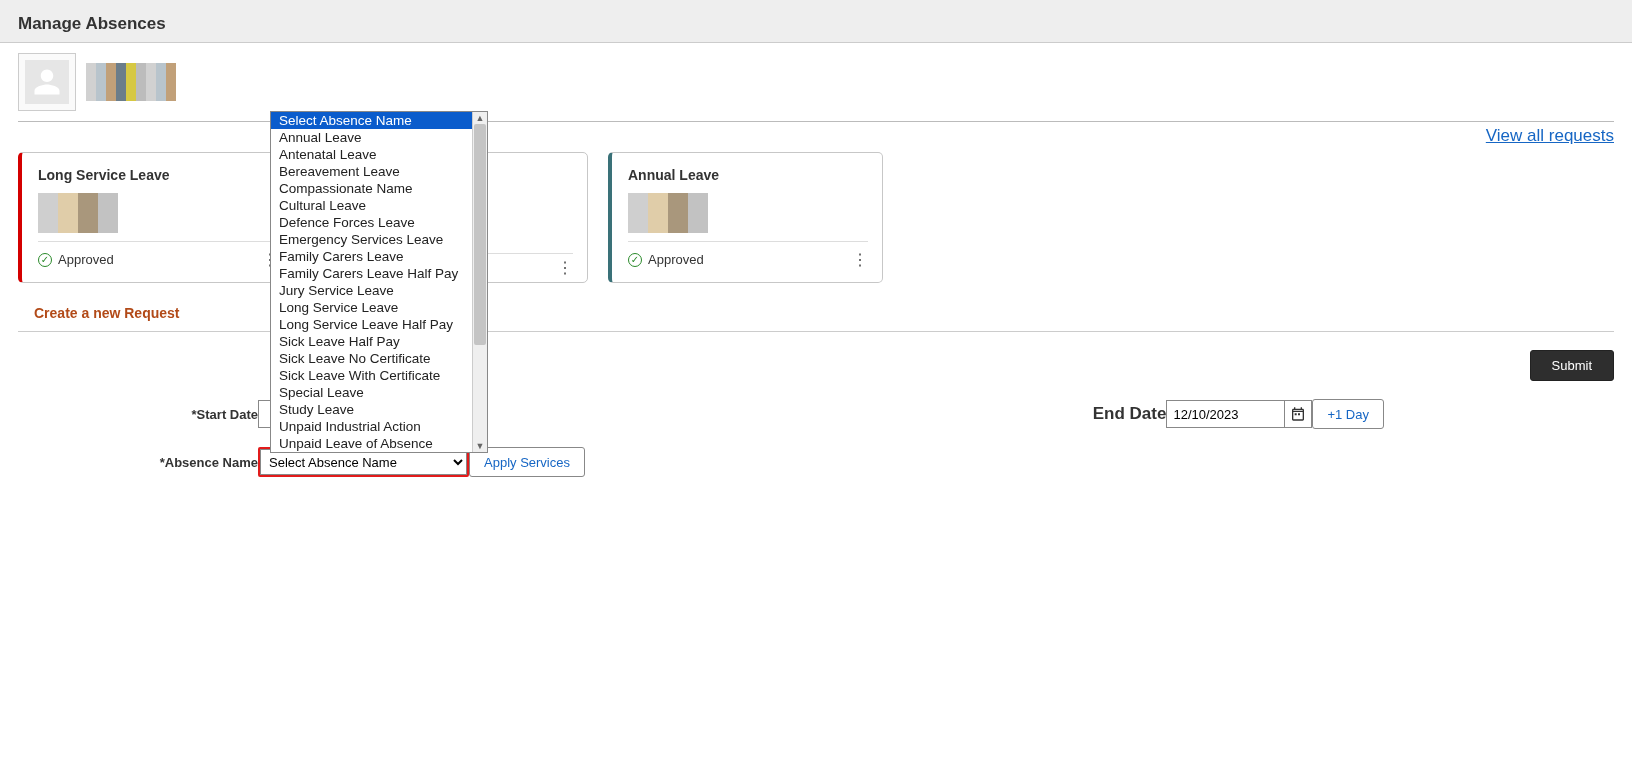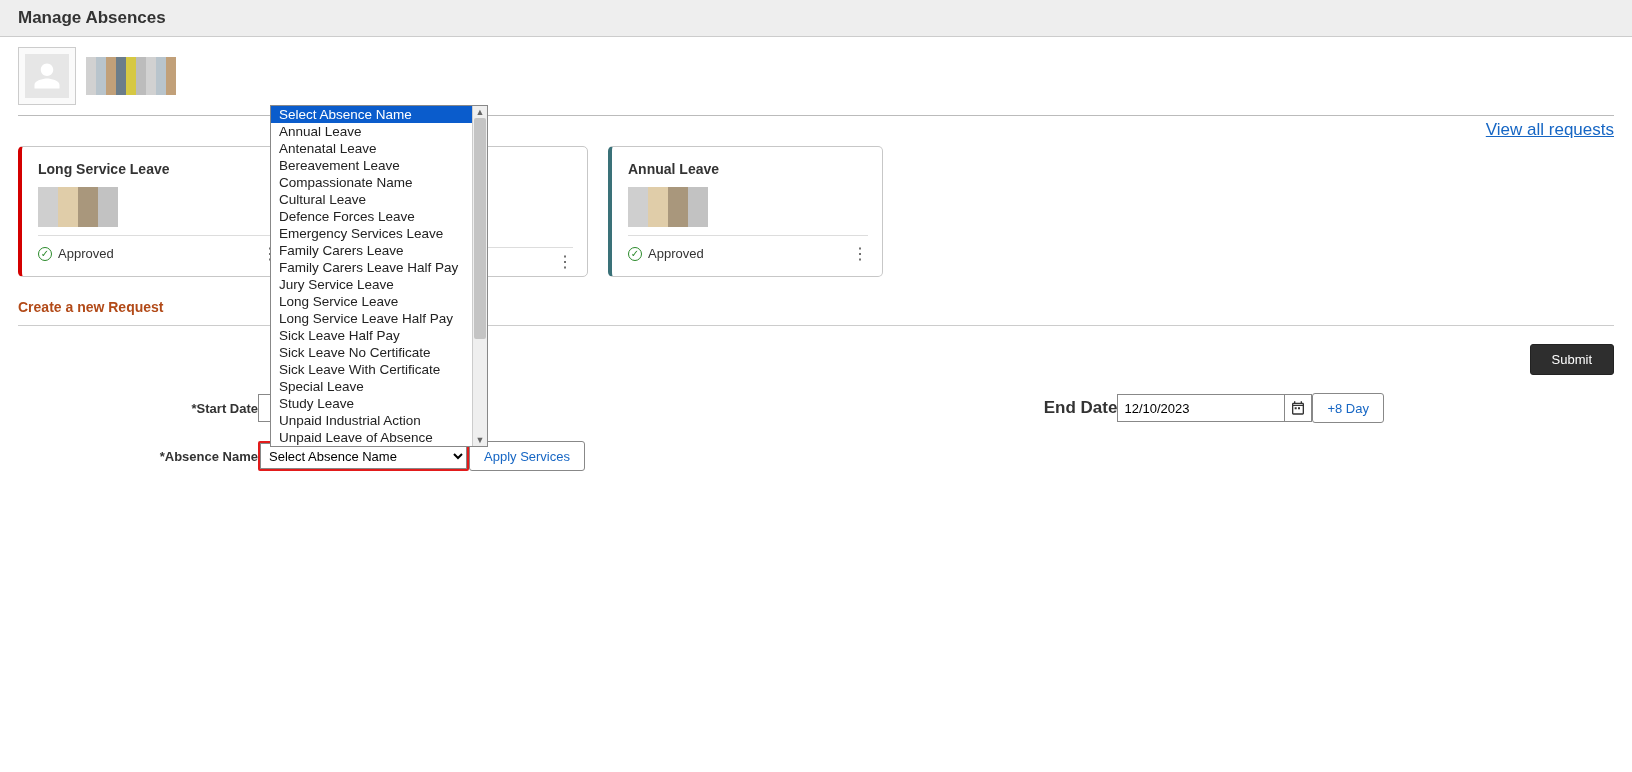--- a/index.html
+++ b/index.html
@@ -3,21 +3,21 @@
 <meta charset="utf-8">
 <style>
 * { box-sizing: border-box; margin: 0; padding: 0; font-family: Arial, Helvetica, sans-serif; }
 body { background: #fff; font-size: 13px; color: #333; }
 
 .header-bar {
   background: #eee;
   padding: 8px 18px;
   border-bottom: 1px solid #ccc;
 }
-.header-bar h1 { font-size: 17px; font-weight: bold; }
+.header-bar h1 { font-size: 17px; font-weight: bold; margin-top: 6px; }
 
 .content { padding: 10px 18px 0 18px; position: relative; }
 
 .user-block { display: flex; align-items: center; gap: 10px; margin-bottom: 10px; }
 .avatar-box {
   width: 58px; height: 58px;
   border: 1px solid #ccc;
   padding: 4px;
   display: flex; align-items: center; justify-content: center;
   background: #fafafa;
@@ -48,34 +48,34 @@
 .card-title { font-weight: bold; font-size: 14px; margin-bottom: 10px; }
 .card-body { height: 48px; }
 .card-pixel { width: 80px; height: 40px; background:
   linear-gradient(90deg,#cfcfcf 0 20px,#e0cda9 20px 40px,#a9977c 40px 60px,#c2c2c2 60px 80px); }
 .card-footer { border-top: 1px solid #ddd; padding-top: 10px; display: flex; align-items: center; justify-content: space-between; }
 .approved { display: flex; align-items: center; gap: 6px; font-size: 13px; }
 .check-icon { width: 14px; height: 14px; border: 1.5px solid #2a8a2a; border-radius: 50%; display:inline-flex; align-items:center; justify-content:center; }
 .check-icon::after { content:"✓"; color:#2a8a2a; font-size:10px; line-height:1; }
 .kebab { cursor:pointer; color:#555; font-size:16px; letter-spacing:0; line-height:0.5; }
 
-.section-title { color: #b24a18; font-weight: bold; font-size: 14px; margin: 22px 0 10px 0; }
+.section-title { color: #b24a18; font-weight: bold; font-size: 14px; margin: 22px 0 10px 16px; }
 
 hr.sep2 { border:none; border-top:1px solid #ccc; margin:0 0 18px 0; }
 
 .submit-row { text-align:right; margin-bottom: 18px;}
 .submit-btn {
   background:#2e2e2e; color:#fff; border:1px solid #222; border-radius:3px;
   padding:7px 21px; font-size:13px; cursor:pointer;
 }
 
 .form-row { display:flex; align-items:center; margin-bottom: 18px; }
 .label { width: 240px; text-align:right; font-weight:bold; font-size:13px; color:#333; }
 .text-input {
-  border:1px solid #888; padding:4px 6px; height:28px; font-size:13px; width: 168px;
+  border:1px solid #888; padding:4px 6px; height:28px; font-size:13px; width: 119px;
 }
 .date-wrap { position:relative; display:inline-flex; align-items:center; }
 .cal-btn {
   margin-left:-1px; height:28px; width:28px; border:1px solid #888; border-left:1px solid #888;
   background:#fff; display:inline-flex; align-items:center; justify-content:center; cursor:pointer;
 }
 .cal-btn svg{ width:16px; height:16px; fill:#333;}
 .plus-day, .apply-btn {
   border:1px solid #888; background:#fff; color:#1666c4; padding:5px 14px; height:30px;
   border-radius:3px; cursor:pointer; font-size:13px;
@@ -198,21 +198,21 @@
 
     <div class="end-date-label">End Date</div>
     <div class="date-wrap">
       <input class="text-input" value="12/10/2023" style="">
       <span class="cal-btn">
         <svg viewBox="0 0 24 24">
             <path d="M19 4h-1V2h-2v2H8V2H6v2H5C3.9 4 3 4.9 3 6v14c0 1.1.9 2 2 2h14c1.1 0 2-.9 2-2V6c0-1.1-.9-2-2-2zm0 16H5V9h14v11zM5 7V6h14v1H5zm2 4h3v3H7v-3zm5 0h3v3h-3v-3z"></path>
           </svg>
       </span>
     </div>
-    <button class="plus-day">+8 Day</button>
+    <button class="plus-day">+1 Day</button>
     <div style="width:230px;"></div>
   </div>
 
   <div class="form-row">
     <div class="label">*Absence Name</div>
     <span class="select-wrap">
       <select class="absence-select">
         <option>Select Absence Name</option>
       </select>
     </span>

